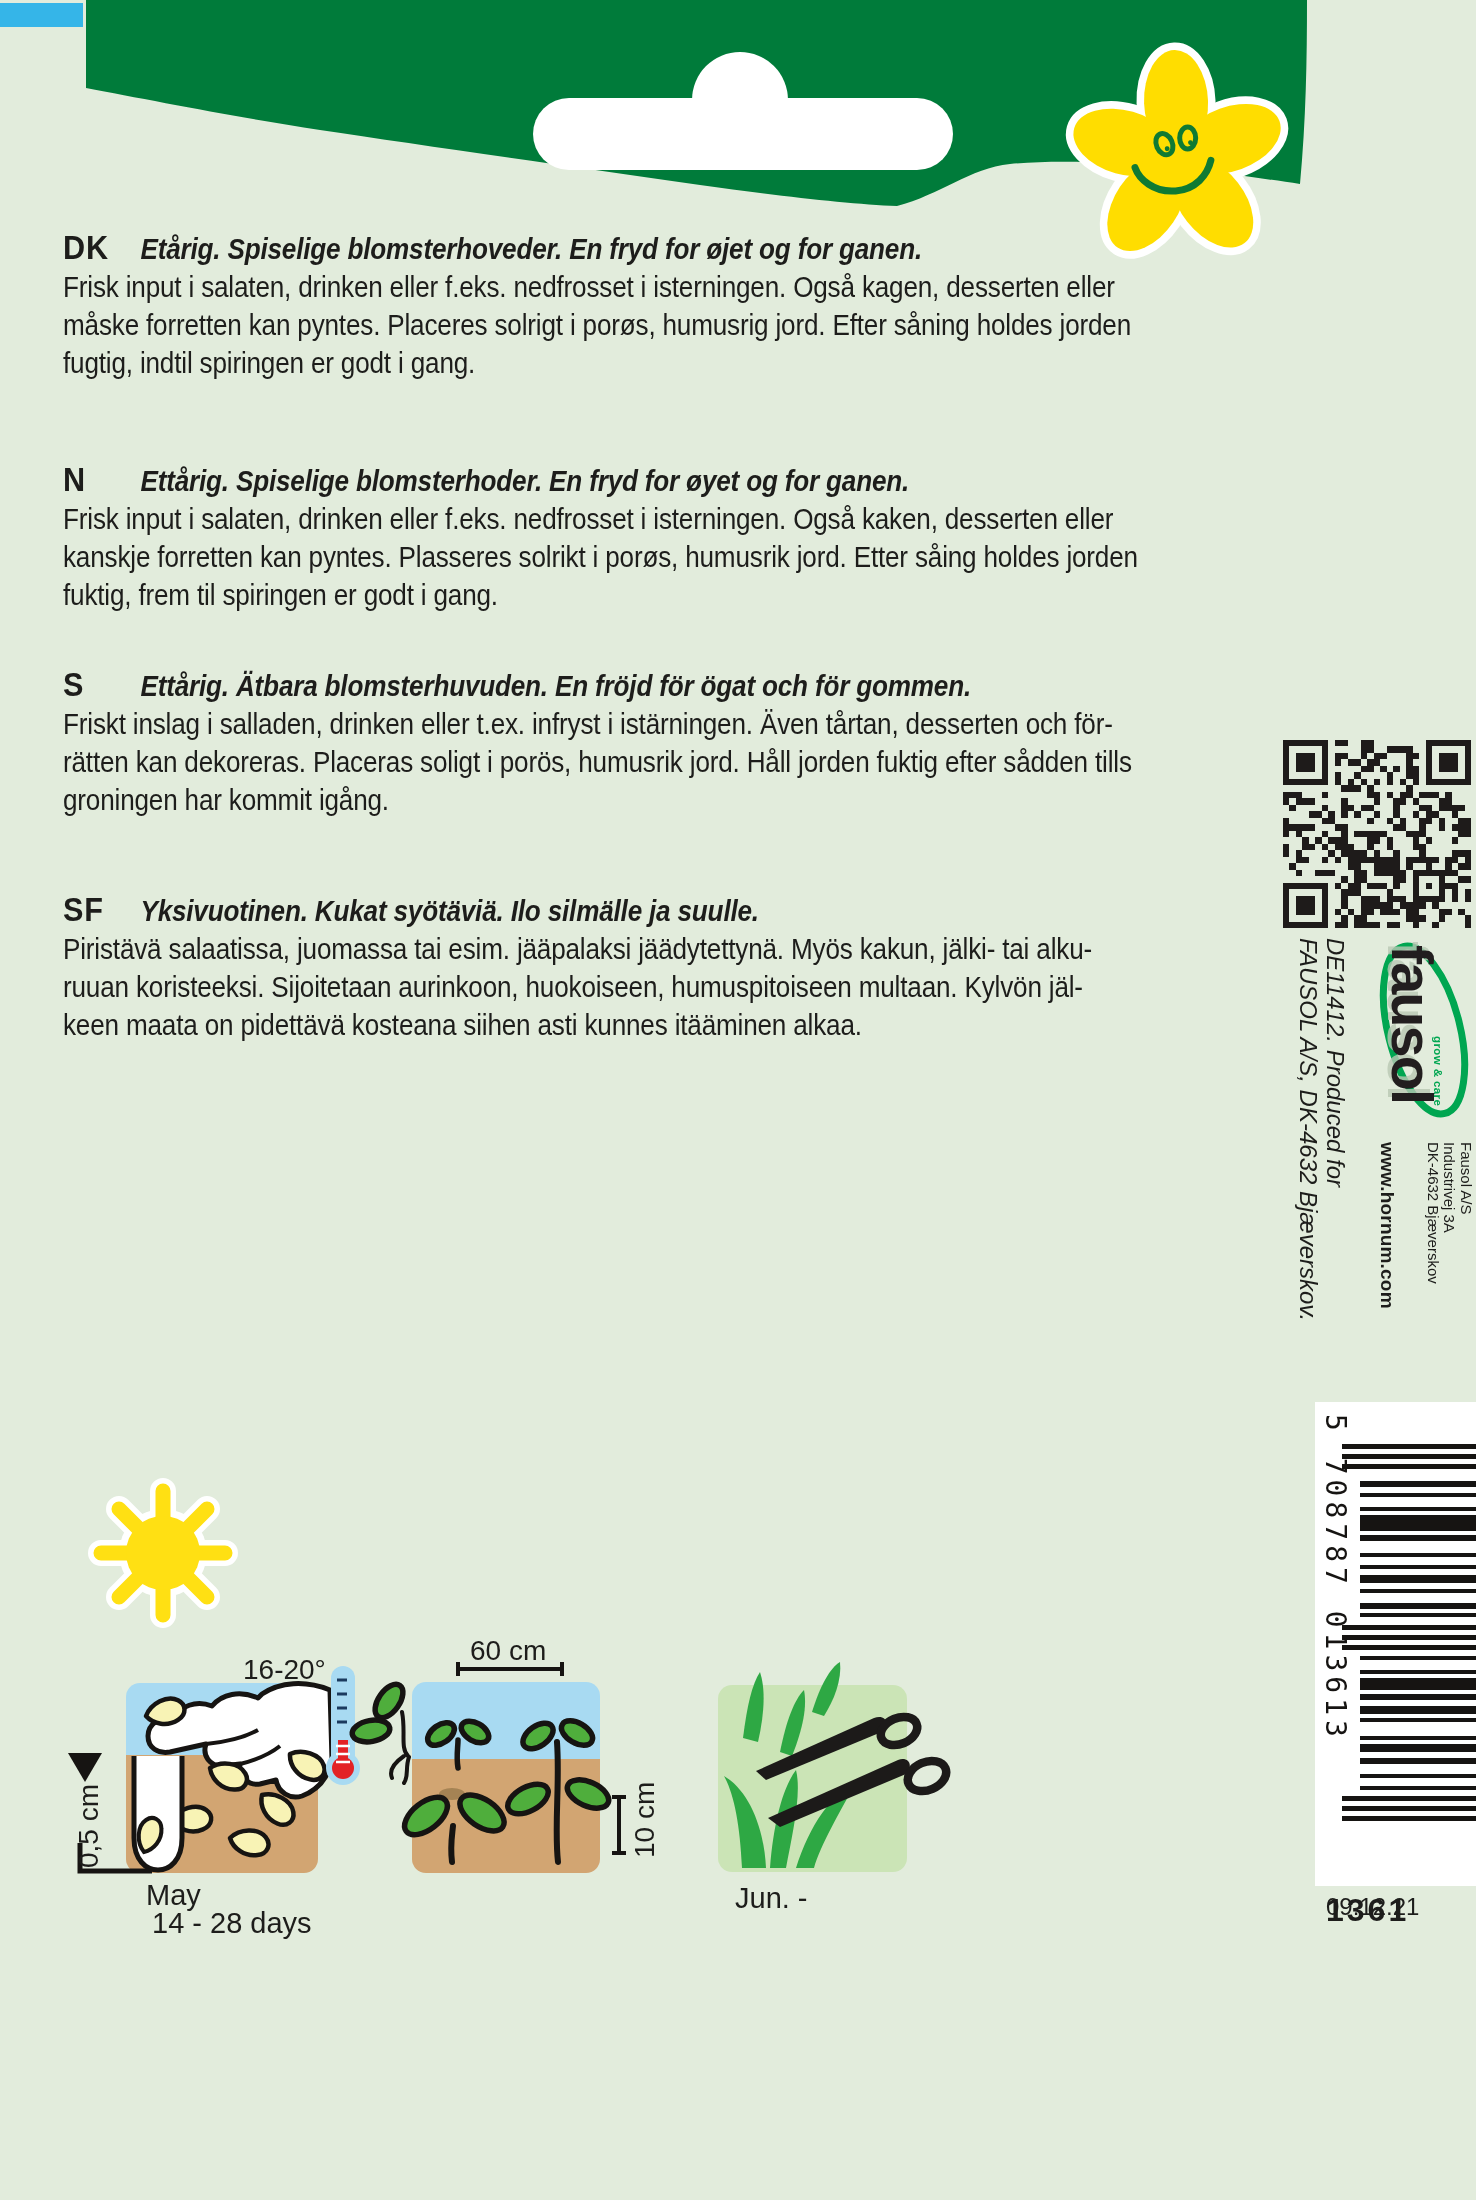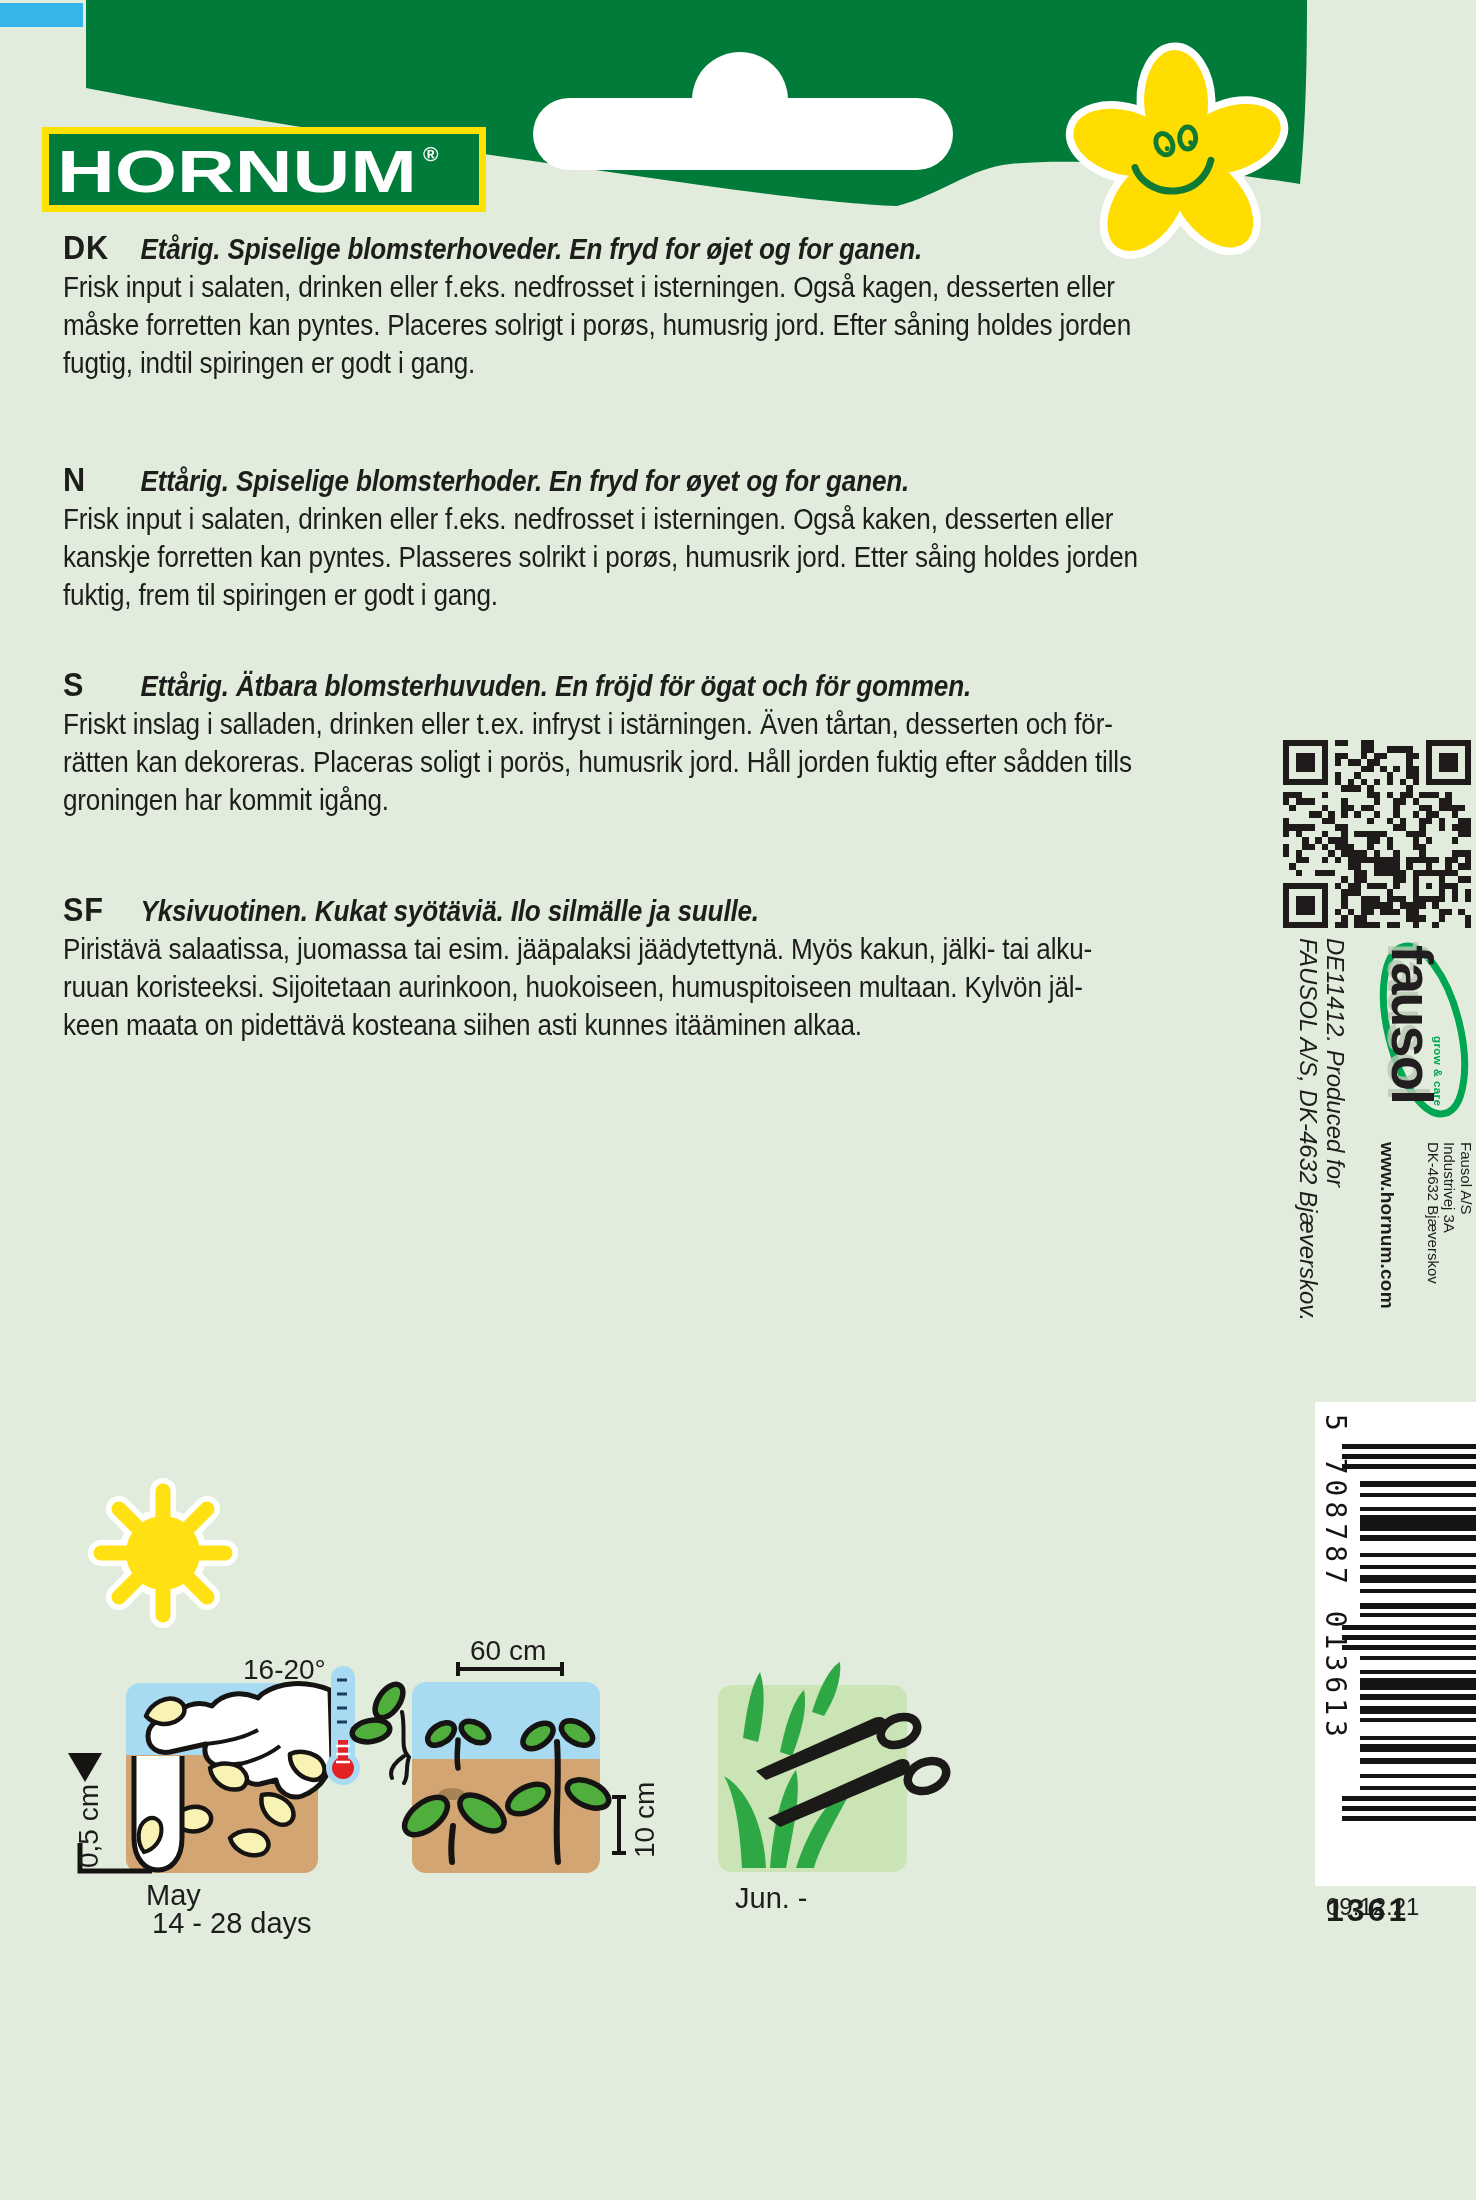--- a/index.html
+++ b/index.html
@@ -71,26 +71,20 @@
       <g stroke="#0F7A33" fill="none" stroke-linecap="round">
         <ellipse cx="-11" cy="-16" rx="8" ry="11" stroke-width="5" transform="rotate(-14 -11 -16)"></ellipse>
         <ellipse cx="13" cy="-18" rx="8" ry="11" stroke-width="5" transform="rotate(10 13 -18)"></ellipse>
         <circle cx="-9" cy="-11" r="2.4" fill="#0F7A33" stroke="none"></circle>
         <circle cx="15" cy="-13" r="2.4" fill="#0F7A33" stroke="none"></circle>
         <path d="M-44,2 C-42,14 -30,30 -8,32 C12,34 26,22 32,8" stroke-width="7"></path>
       </g>
     </g>
   </svg>
 
-  <div class="abs hlogo">
-    <svg width="430" height="71" viewBox="0 0 430 71">
-      <text x="8" y="58" font-family="Liberation Serif, serif" font-weight="bold" font-size="60" fill="#ffffff" textLength="360" lengthAdjust="spacingAndGlyphs">HORNUM</text>
-      <text x="374" y="27" font-family="Liberation Serif, serif" font-weight="bold" font-size="21" fill="#ffffff">®</text>
-    </svg>
-  </div>
 
   <div class="sec" style="top:228px">
     <div class="firstline">
       <span class="code">DK</span>
       <span class="head">Etårig. Spiselige blomsterhoveder. En fryd for øjet og for ganen.</span>
     </div>
     <div class="bodyline">Frisk input i salaten, drinken eller f.eks. nedfrosset i isterningen. Også kagen, desserten eller</div>
     <div class="bodyline">måske forretten kan pyntes. Placeres solrigt i porøs, humusrig jord. Efter såning holdes jorden</div>
     <div class="bodyline">fugtig, indtil spiringen er godt i gang.</div>
   </div>

